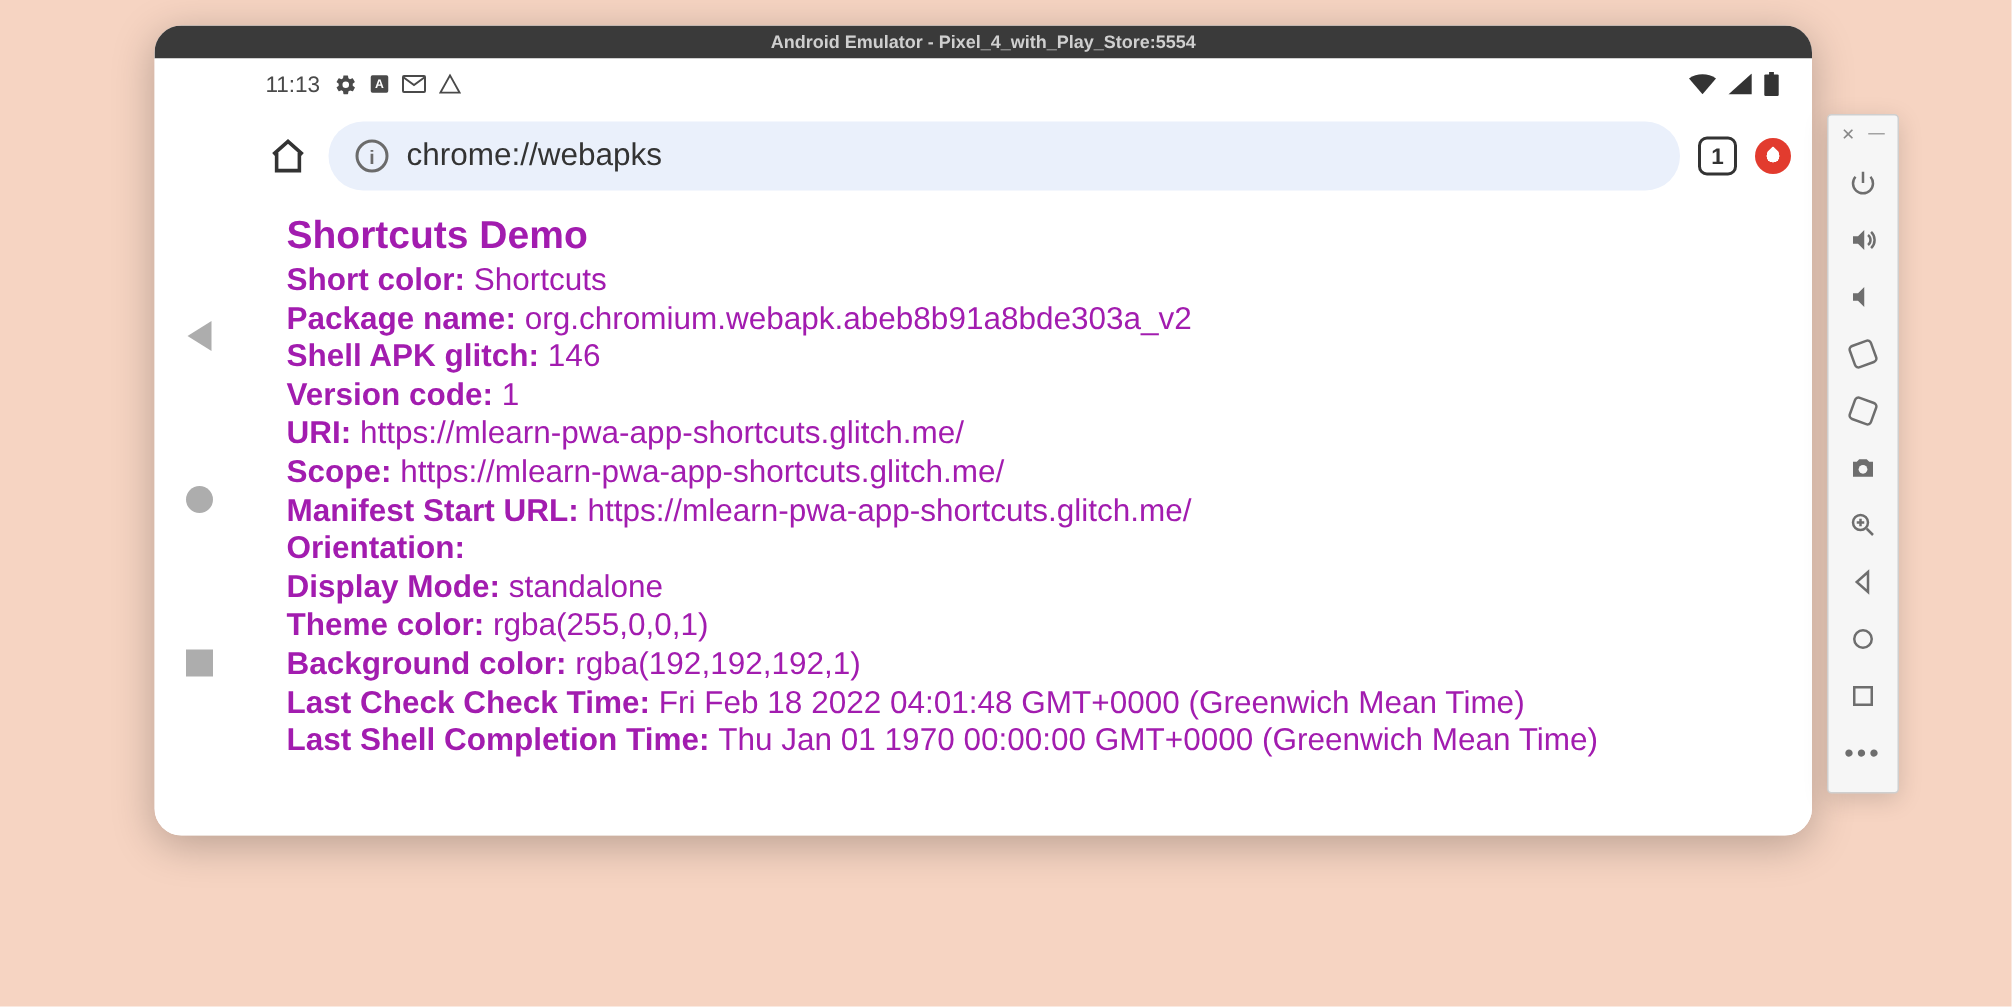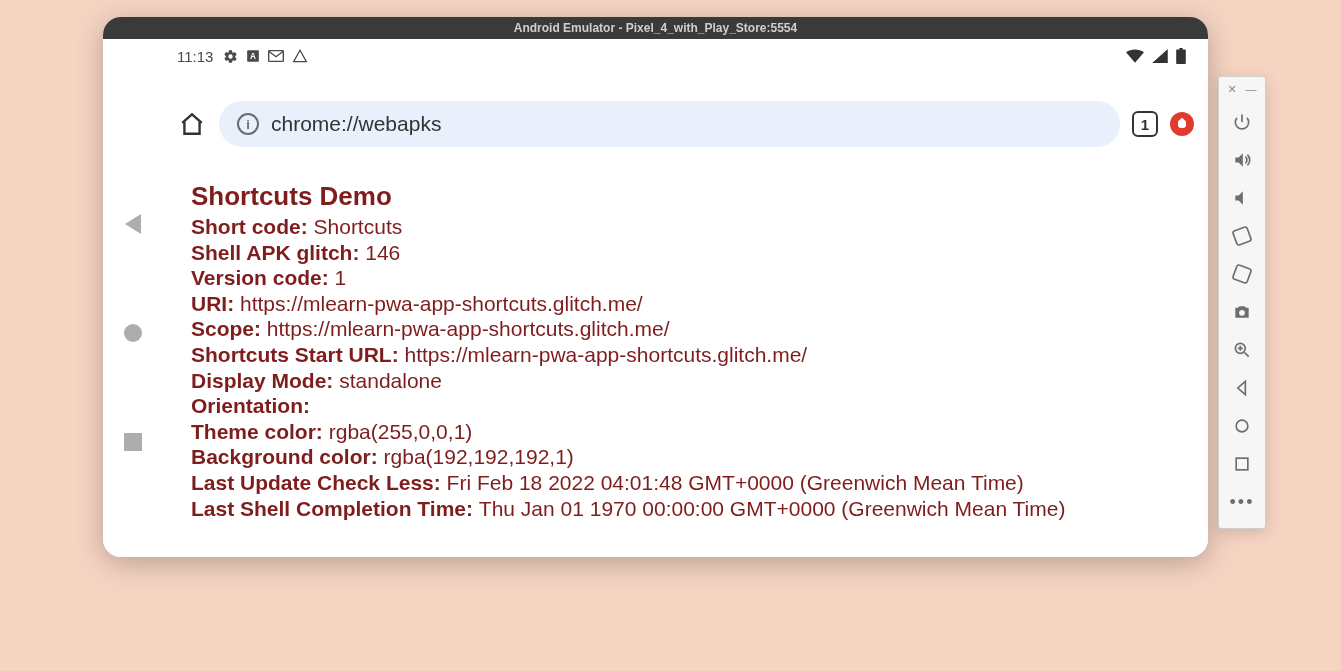--- a/index.html
+++ b/index.html
@@ -75,21 +75,20 @@
   .sk-square {
     width: 18px; height: 18px;
     background: #adadad;
   }
 
   .screen {
     flex: 1;
     display: flex;
     flex-direction: column;
     overflow: hidden;
-    gap: 20px;
   }
 
   
   .statusbar {
     height: 34px;
     display: flex;
     align-items: center;
     padding: 0 14px;
     font-size: 15px;
     color: #4a4a4a;
@@ -140,21 +139,21 @@
     display:flex;align-items:center;justify-content:center;
     color:#fff;
   }
   .ext-icon svg{width:14px;height:14px;fill:#fff;}
 
   
   .page {
     flex: 1;
     padding: 6px 19px 8px 28px;
     overflow: hidden;
-    color: #7f1d1d;
+    color: #a21caf;
   }
   .page h2 {
     font-size: 26px;
     font-weight: 700;
     margin-bottom: 2px;
   }
   .field-row {
     font-size: 21px;
     line-height: 1.22;
     white-space: nowrap;
@@ -275,31 +274,32 @@
         <div class="ext-icon">
           <svg viewBox="0 0 24 24">
               <path d="M12 3 L12 14 M7 8 L12 3 L17 8" stroke="#fff" stroke-width="3" fill="none" stroke-linecap="round" stroke-linejoin="round"></path>
             </svg>
         </div>
       </div>
 
       <div class="page">
         <h2>Shortcuts Demo</h2>
         <div id="fields">
-            <div class="field-row"><span class="lbl">Short code: </span><span class="val">Shortcuts</span></div>
+            <div class="field-row"><span class="lbl">Short color: </span><span class="val">Shortcuts</span></div>
+            <div class="field-row"><span class="lbl">Package name: </span><span class="val">org.chromium.webapk.abeb8b91a8bde303a_v2</span></div>
             <div class="field-row"><span class="lbl">Shell APK glitch: </span><span class="val">146</span></div>
             <div class="field-row"><span class="lbl">Version code: </span><span class="val">1</span></div>
             <div class="field-row"><span class="lbl">URI: </span><span class="val">https://mlearn-pwa-app-shortcuts.glitch.me/</span></div>
             <div class="field-row"><span class="lbl">Scope: </span><span class="val">https://mlearn-pwa-app-shortcuts.glitch.me/</span></div>
-            <div class="field-row"><span class="lbl">Shortcuts Start URL: </span><span class="val">https://mlearn-pwa-app-shortcuts.glitch.me/</span></div>
+            <div class="field-row"><span class="lbl">Manifest Start URL: </span><span class="val">https://mlearn-pwa-app-shortcuts.glitch.me/</span></div>
+            <div class="field-row"><span class="lbl">Orientation: </span><span class="val"></span></div>
             <div class="field-row"><span class="lbl">Display Mode: </span><span class="val">standalone</span></div>
-            <div class="field-row"><span class="lbl">Orientation: </span><span class="val"></span></div>
             <div class="field-row"><span class="lbl">Theme color: </span><span class="val">rgba(255,0,0,1)</span></div>
             <div class="field-row"><span class="lbl">Background color: </span><span class="val">rgba(192,192,192,1)</span></div>
-            <div class="field-row"><span class="lbl">Last Update Check Less: </span><span class="val">Fri Feb 18 2022 04:01:48 GMT+0000 (Greenwich Mean Time)</span></div>
+            <div class="field-row"><span class="lbl">Last Check Check Time: </span><span class="val">Fri Feb 18 2022 04:01:48 GMT+0000 (Greenwich Mean Time)</span></div>
             <div class="field-row"><span class="lbl">Last Shell Completion Time: </span><span class="val">Thu Jan 01 1970 00:00:00 GMT+0000 (Greenwich Mean Time)</span></div>
           </div>
       </div>
 
     </div>
   </div>
 </div>
 
 <div class="sidebar">
   <div class="win-controls">

